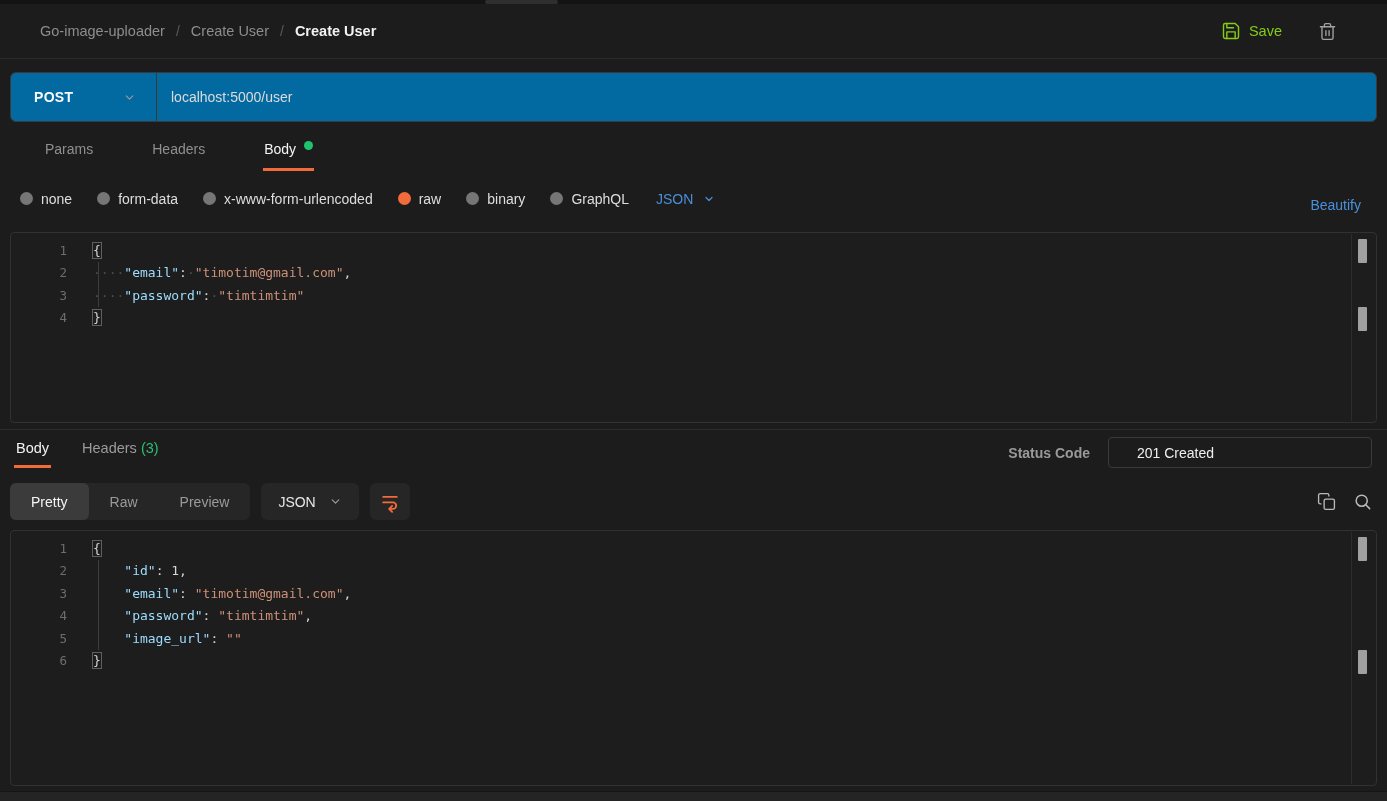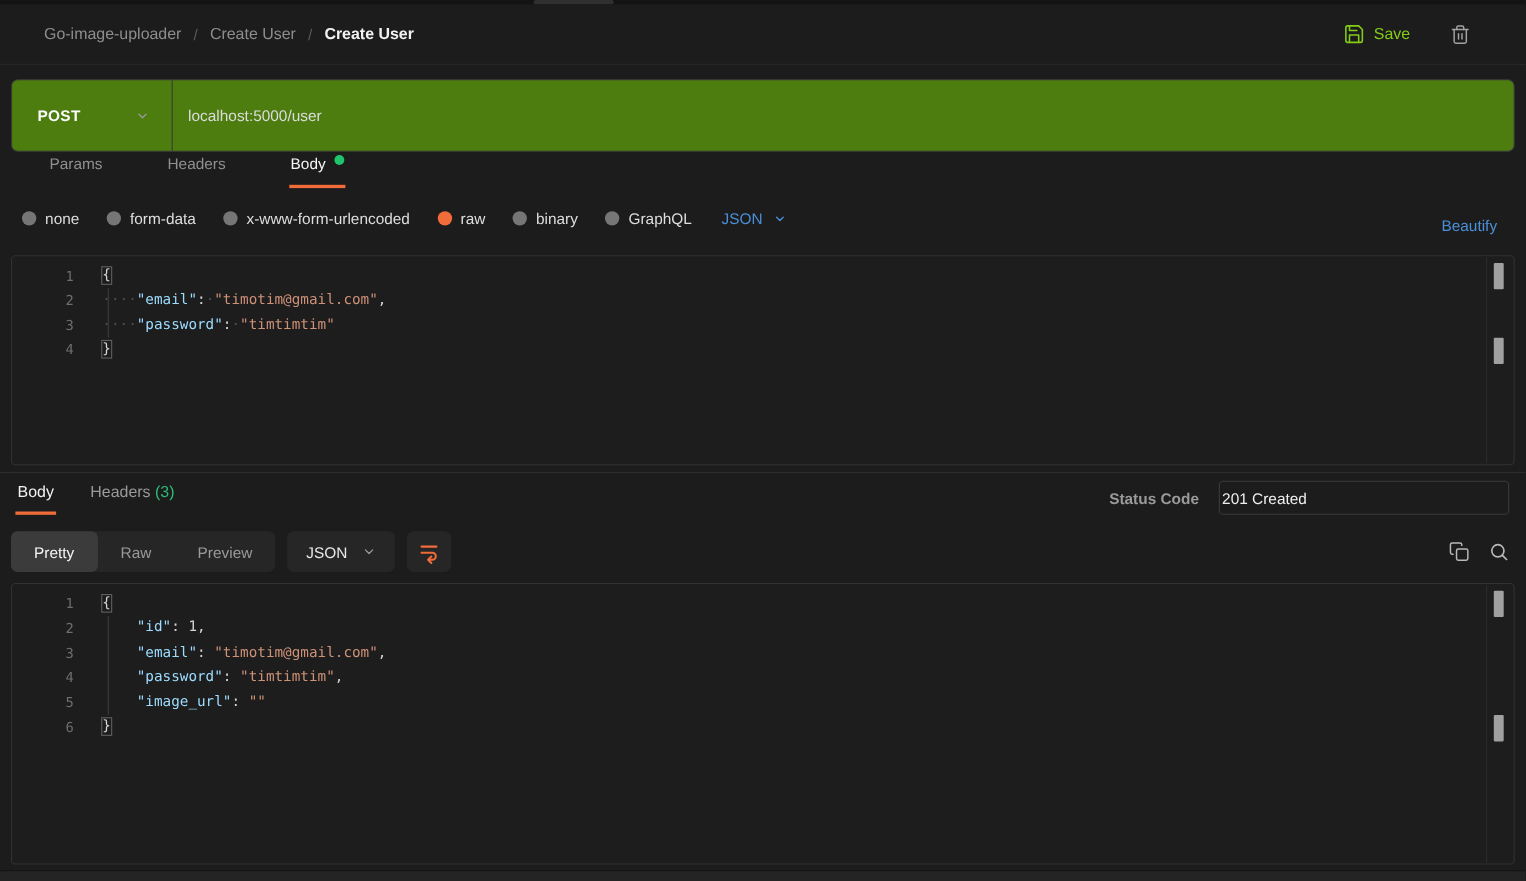--- a/index.html
+++ b/index.html
@@ -19,21 +19,21 @@
   .topbar { position:absolute; top:4px; left:0; right:0; height:55px; display:flex; align-items:center;
             padding:0 40px; border-bottom:1px solid #2a2a2a; background:#1c1c1c; }
   .crumb { font-size:14.5px; color:#8d8d8d; }
   .crumb.active { color:#f2f2f2; font-weight:700; }
   .crumb-sep { color:#5a5a5a; margin:0 11px; font-size:14px; }
   .topbar-actions { margin-left:auto; display:flex; align-items:center; gap:36px; padding-right:10px; }
   .save-btn { display:flex; align-items:center; gap:8px; color:#84cc16; font-size:14.5px; cursor:pointer; }
   .trash-btn { color:#a2a2a2; cursor:pointer; }
 
   
-  .urlbar { position:absolute; left:10px; right:10px; top:72px; height:66px; background:#4d7c0f;
+  .urlbar { position:absolute; left:10px; right:10px; top:72px; height:50px; background:#0369a1;
             border:1px solid #3a3a3a; border-radius:6px; display:flex; align-items:center; }
   .method { width:146px; height:100%; display:flex; align-items:center; justify-content:space-between;
             padding:0 20px 0 23px; border-right:1px solid #3a3a3a; cursor:pointer; }
   .method-label { font-weight:700; font-size:14px; color:#fafafa; letter-spacing:.3px; }
   .url-text { padding-left:14px; font-size:14px; color:#dcdcdc; flex:1; cursor:text; }
 
   
   .reqtabs { position:absolute; left:20px; top:141px; display:flex; gap:33px; }
   .rtab { font-size:14px; color:#8f8f8f; padding:0 1px 11px 1px; display:flex; align-items:flex-start; gap:8px;
           cursor:pointer; border-bottom:3px solid transparent;margin-left:24px; }
@@ -72,21 +72,21 @@
 
   
   .resphead { position:absolute; top:439px; left:14px; right:15px; height:33px; display:flex; align-items:flex-start; }
   .resptab { font-size:14.5px; color:#9a9a9a; margin-right:29px; padding:1px 2px 9px 2px; cursor:pointer;
              border-bottom:3px solid transparent; }
   .resptab.active { color:#f2f2f2; border-bottom-color:#f26b3a; }
   .resptab .count { color:#2dbe76; }
   .status-group { margin-left:auto; display:flex; align-items:center; gap:18px; margin-top:-2px;justify-content:center; }
   .status-label { color:#9a9a9a; font-size:14px; font-weight:600; }
   .status-box { width:264px; height:31px; border:1px solid #3a3a3a; border-radius:4px; display:flex;
-                align-items:center; padding-left:2px; font-size:14px; color:#efefef; cursor:text; }
+                align-items:center; padding-left:28px; font-size:14px; color:#efefef; cursor:text; }
 
   
   .resptoolbar { position:absolute; top:483px; left:10px; right:15px; height:37px; display:flex; align-items:center; }
   .seg-group { display:flex; background:#262626; border-radius:6px; height:37px; }
   .seg { padding:0 21px; display:flex; align-items:center; font-size:14px; color:#9a9a9a; border-radius:6px; cursor:pointer; }
   .seg.active { background:#3b3b3b; color:#f5f5f5; }
   .dd { margin-left:11px; background:#262626; border-radius:6px; height:37px; display:flex; align-items:center;
         gap:13px; padding:0 17px; font-size:14px; color:#e8e8e8; cursor:pointer; }
   .wrap-btn { margin-left:11px; background:#262626; border-radius:6px; height:37px; width:40px;
               display:flex; align-items:center; justify-content:center; cursor:pointer; }

